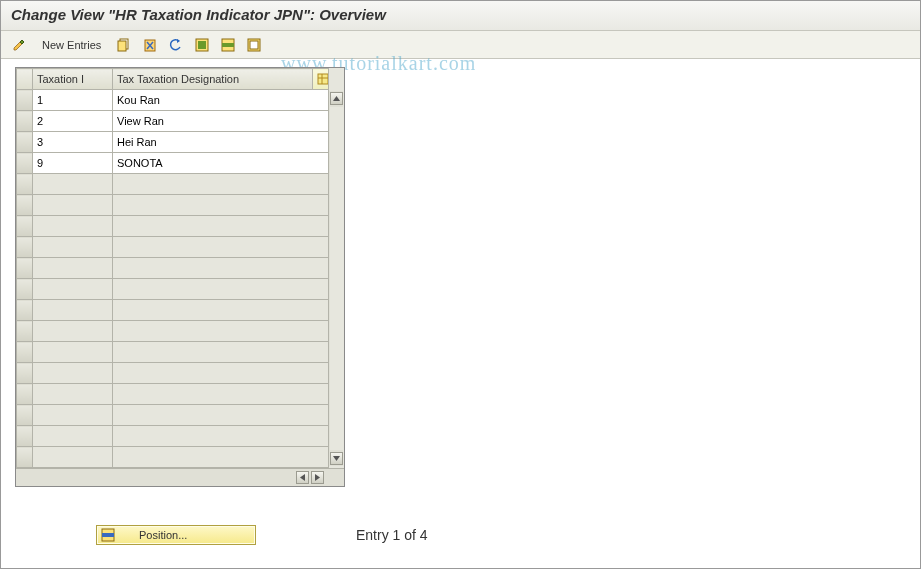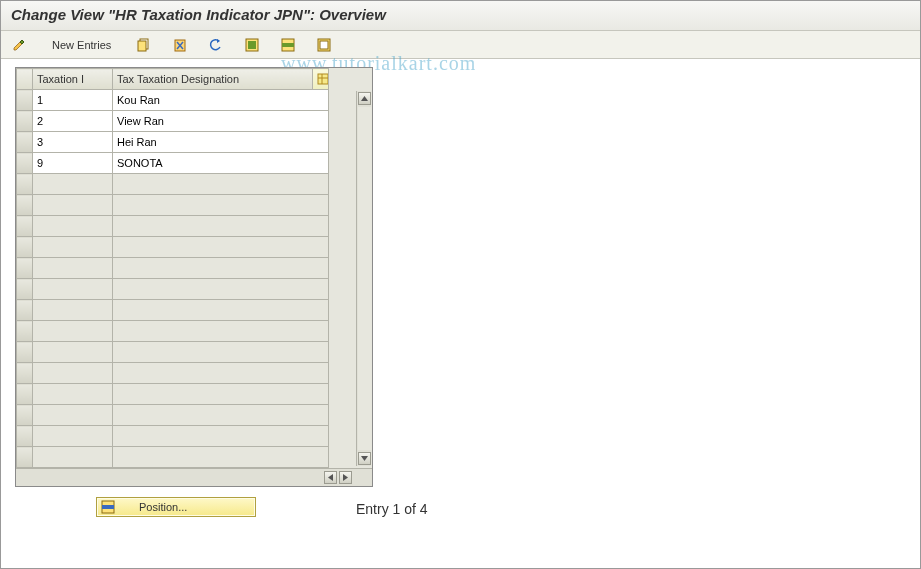--- a/index.html
+++ b/index.html
@@ -18,21 +18,21 @@
       border-bottom: 1px solid #c6c6bd;
       padding: 5px 10px 7px;
       font-size: 15px;
       font-weight: bold;
       font-style: italic;
       color: #333;
     }
     .toolbar {
       display: flex;
       align-items: center;
-      gap: 16px;
+      gap: 6px;
       padding: 4px 8px;
       background: #f2f2eb;
       border-bottom: 1px solid #c6c6bd;
       height: 28px;
     }
     .toolbar .tbtn {
       width: 20px;
       height: 20px;
       display: inline-flex;
       align-items: center;
@@ -51,21 +51,21 @@
       border: 1px solid transparent;
       border-radius: 3px;
     }
 
     .content-area {
       position: relative;
       padding: 8px 0 0 14px;
     }
     .table-wrap {
       position: relative;
-      width: 358px;
+      width: 330px;
       border: 1px solid #8a8a8a;
       background: #e6e6dd;
     }
     .grid {
       border-collapse: collapse;
       table-layout: fixed;
       width: 312px;
     }
     .grid th, .grid td {
       border: 1px solid #b3b3a9;
@@ -149,23 +149,23 @@
       background: linear-gradient(#f5f5ef,#d0d0c4);
       border: 1px solid #9b9b90;
       cursor: pointer;
       display: flex;
       align-items: center;
       justify-content: center;
     }
     .footer {
       position: absolute;
       left: 95px;
-      top: 496px;
-      display: flex;
-      align-items: flex-end;
+      top: 524px;
+      display: flex;
+      align-items: center;
       gap: 100px;
     }
     .position-btn {
       width: 160px;
       height: 20px;
       border: 1px solid #b0a040;
       background: linear-gradient(#fef8c8,#f6e98a);
       display: flex;
       align-items: center;
       padding: 0 4px;

